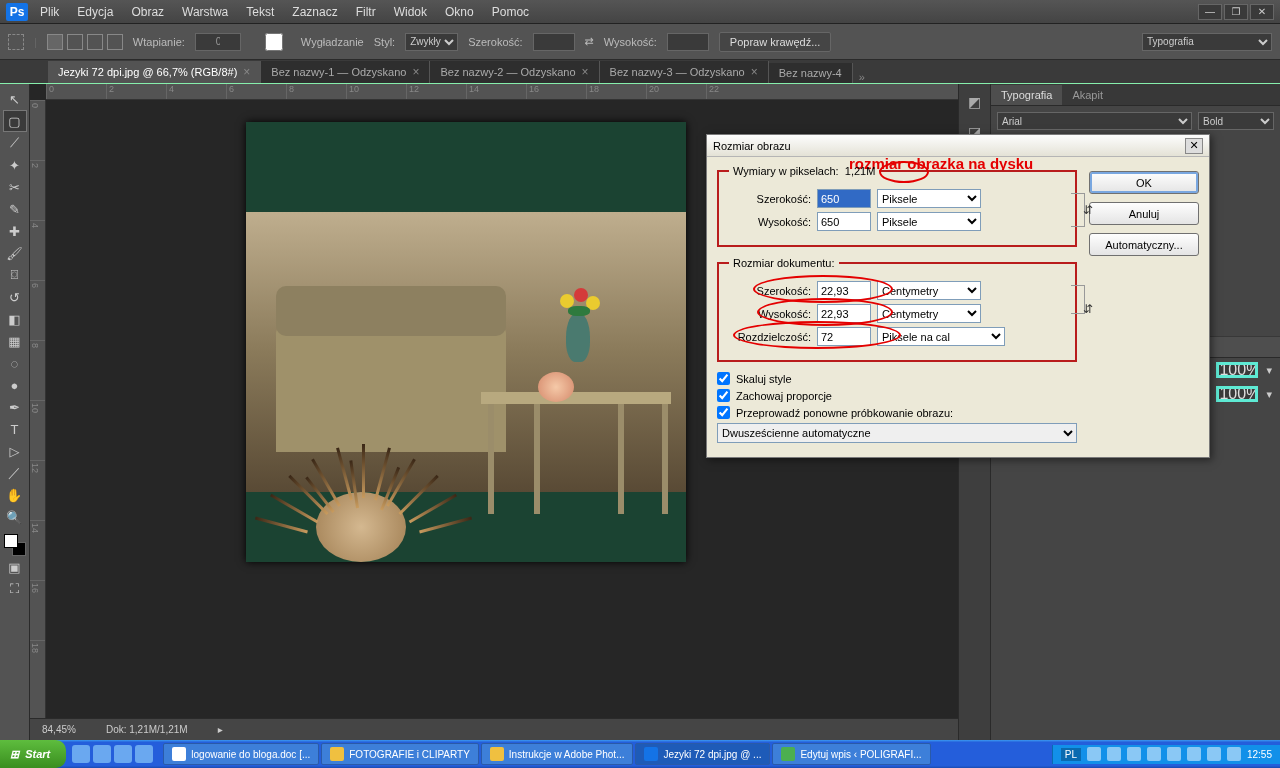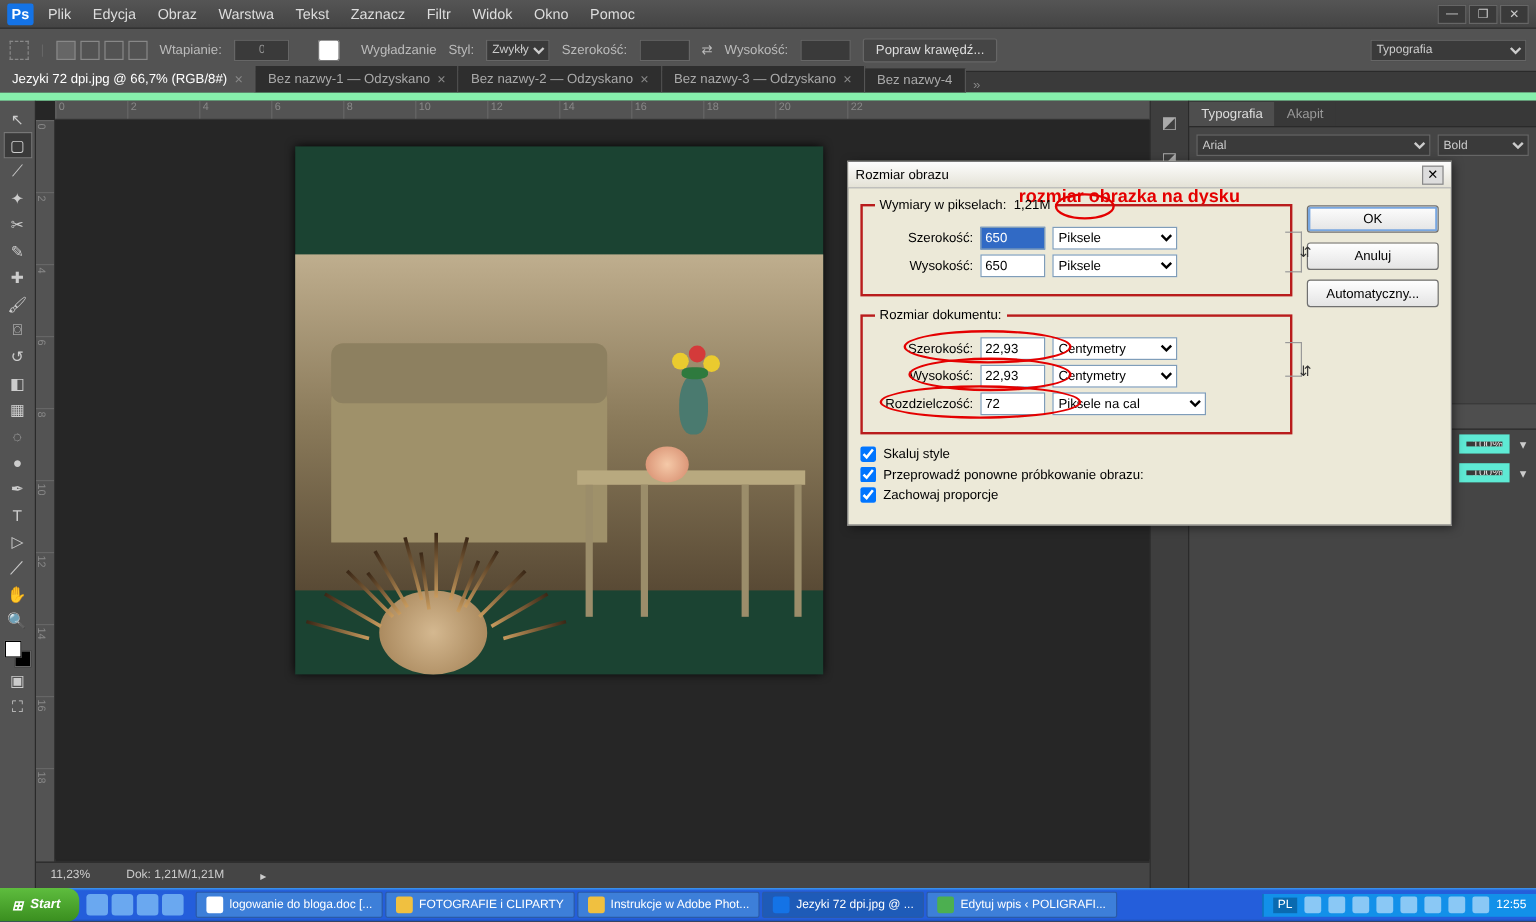--- a/index.html
+++ b/index.html
@@ -15,21 +15,21 @@
 
 .optbar { height:36px; background:#535353; border-bottom:1px solid #2a2a2a; display:flex; align-items:center; padding:0 8px; color:#bbb; font-size:11px; gap:10px; }
 .optbar .box { width:16px; height:16px; border:1px solid #888; }
 .optbar .grp { display:flex; gap:4px; }
 .optbar input { width:46px; height:18px; background:#3a3a3a; border:1px solid #666; color:#999; font-size:10px; padding:0 20px; }
 .optbar select { height:18px; background:#3a3a3a; border:1px solid #666; color:#ccc; font-size:10px; }
 .optbar .btn { padding:3px 10px; background:#454545; border:1px solid #666; border-radius:2px; color:#ddd; font-size:11px; }
 .optbar .typo-sel { margin-left:auto; }
 
 
-.tabbar { height:24px; background:#3a3a3a; display:flex; align-items:flex-end; color:#aaa; font-size:11px; border-bottom:7px solid #86efac; }
+.tabbar { height:24px; background:#3a3a3a; display:flex; align-items:flex-end; padding-left:48px; color:#aaa; font-size:11px; border-bottom:1px solid #86efac; }
 .tab { padding:4px 10px; background:#2e2e2e; border-right:1px solid #555; display:flex; align-items:center; gap:6px; }
 .tab.active { background:#535353; color:#fff; }
 .tab .x { color:#888; font-size:12px; }
 
 
 .main { position:absolute; top:84px; left:0; right:0; bottom:28px; display:flex; }
 
 
 .toolbox { width:30px; background:#535353; border-right:1px solid #2a2a2a; display:flex; flex-direction:column; align-items:center; padding-top:4px; gap:0; }
 .tool { width:24px; height:22px; display:flex; align-items:center; justify-content:center; color:#ccc; font-size:13px; border:1px solid transparent; }
@@ -63,21 +63,21 @@
 
 .panels { width:322px; background:#454545; border-left:1px solid #2a2a2a; display:flex; }
 .panelstrip { width:32px; background:#3e3e3e; border-right:1px solid #2a2a2a; display:flex; flex-direction:column; align-items:center; padding-top:10px; gap:14px; color:#aaa; font-size:14px; }
 .panelbody { flex:1; color:#ccc; font-size:11px; }
 .panel-tabs { height:22px; background:#383838; display:flex; align-items:center; border-bottom:1px solid #2a2a2a; }
 .panel-tabs span { padding:4px 10px; background:#4e4e4e; color:#ddd; }
 .panel-tabs span.inactive { background:#383838; color:#999; }
 .panel-row { display:flex; gap:6px; padding:6px; align-items:center; }
 .panel-row select { flex:1; height:18px; background:#3a3a3a; border:1px solid #666; color:#ccc; font-size:10px; }
 .opacity-row { display:flex; justify-content:flex-end; padding:4px 8px; gap:8px; align-items:center; }
-.opacity-row input { width:42px; height:16px; background:#3a3a3a; border:6px solid #5eead4; color:#ddd; font-size:10px; text-align:right; }
+.opacity-row input { width:42px; height:16px; background:#3a3a3a; border:3px solid #5eead4; color:#ddd; font-size:16px; text-align:right; }
 .lock-row { padding:8px; display:flex; justify-content:center; }
 .lock-row span { background:#3a3a3a; padding:4px 8px; border:1px solid #666; }
 
 
 .dialog { position:absolute; top:134px; left:706px; width:504px; background:#ece9d8; border:1px solid #7a7a7a; box-shadow:2px 2px 8px rgba(0,0,0,.5); font-size:11px; color:#000; }
 .dlg-title { height:22px; background:linear-gradient(#fdfdfd,#e4e2d6); display:flex; align-items:center; padding:0 6px; border-bottom:1px solid #b5b5b5; }
 .dlg-title .t { font-weight:normal; }
 .dlg-title .close { margin-left:auto; width:18px; height:16px; border:1px solid #888; background:#ddd; display:flex; align-items:center; justify-content:center; font-size:11px; }
 .dlg-body { display:flex; padding:8px 10px 14px 10px; gap:12px; position:relative; }
 .dlg-left { flex:1; }
@@ -272,21 +272,21 @@
             <div class="spike" style="bottom:40px;left:20px;transform:rotate(-75deg)"></div>
             <div class="spike" style="bottom:40px;left:132px;transform:rotate(75deg)"></div>
             <div class="spike" style="bottom:60px;left:46px;transform:rotate(-38deg);height:44px"></div>
             <div class="spike" style="bottom:64px;left:70px;transform:rotate(-8deg);height:48px"></div>
             <div class="spike" style="bottom:62px;left:94px;transform:rotate(22deg);height:46px"></div>
           </div>
         </div>
       </div>
     </div>
     <div class="statusline">
-      <span>11,23%</span>
+      <span>84,45%</span>
       <span>Dok: 1,21M/1,21M</span>
       <span>▸</span>
     </div>
   </div>
 
   <div class="panels">
     <div class="panelstrip">
       <div>◩</div>
       <div>◪</div>
       <div>▤</div>
@@ -374,26 +374,27 @@
             <div class="link-icon" style="top:28px">⇵</div>
         </div>
       </fieldset>
 
       <div class="chk">
           <input type="checkbox" checked="" style="">
           <span>Skaluj style</span>
         </div>
       <div class="chk">
           <input type="checkbox" checked="" style="">
-          <span>Przeprowadź ponowne próbkowanie obrazu:</span>
+          <span>Zachowaj proporcje</span>
         </div>
       <div class="chk">
           <input type="checkbox" checked="" style="">
-          <span>Zachowaj proporcje</span>
-        </div>
+          <span>Przeprowadź ponowne próbkowanie obrazu:</span>
+        </div>
+      <select class="full"><option>Dwusześcienne automatyczne</option></select>
     </div>
     <div class="dlg-right">
       <div class="win-btn ok">OK</div>
       <div class="win-btn">Anuluj</div>
       <div class="win-btn">Automatyczny...</div>
     </div>
   </div>
 </div>
 
 <div class="taskbar">

